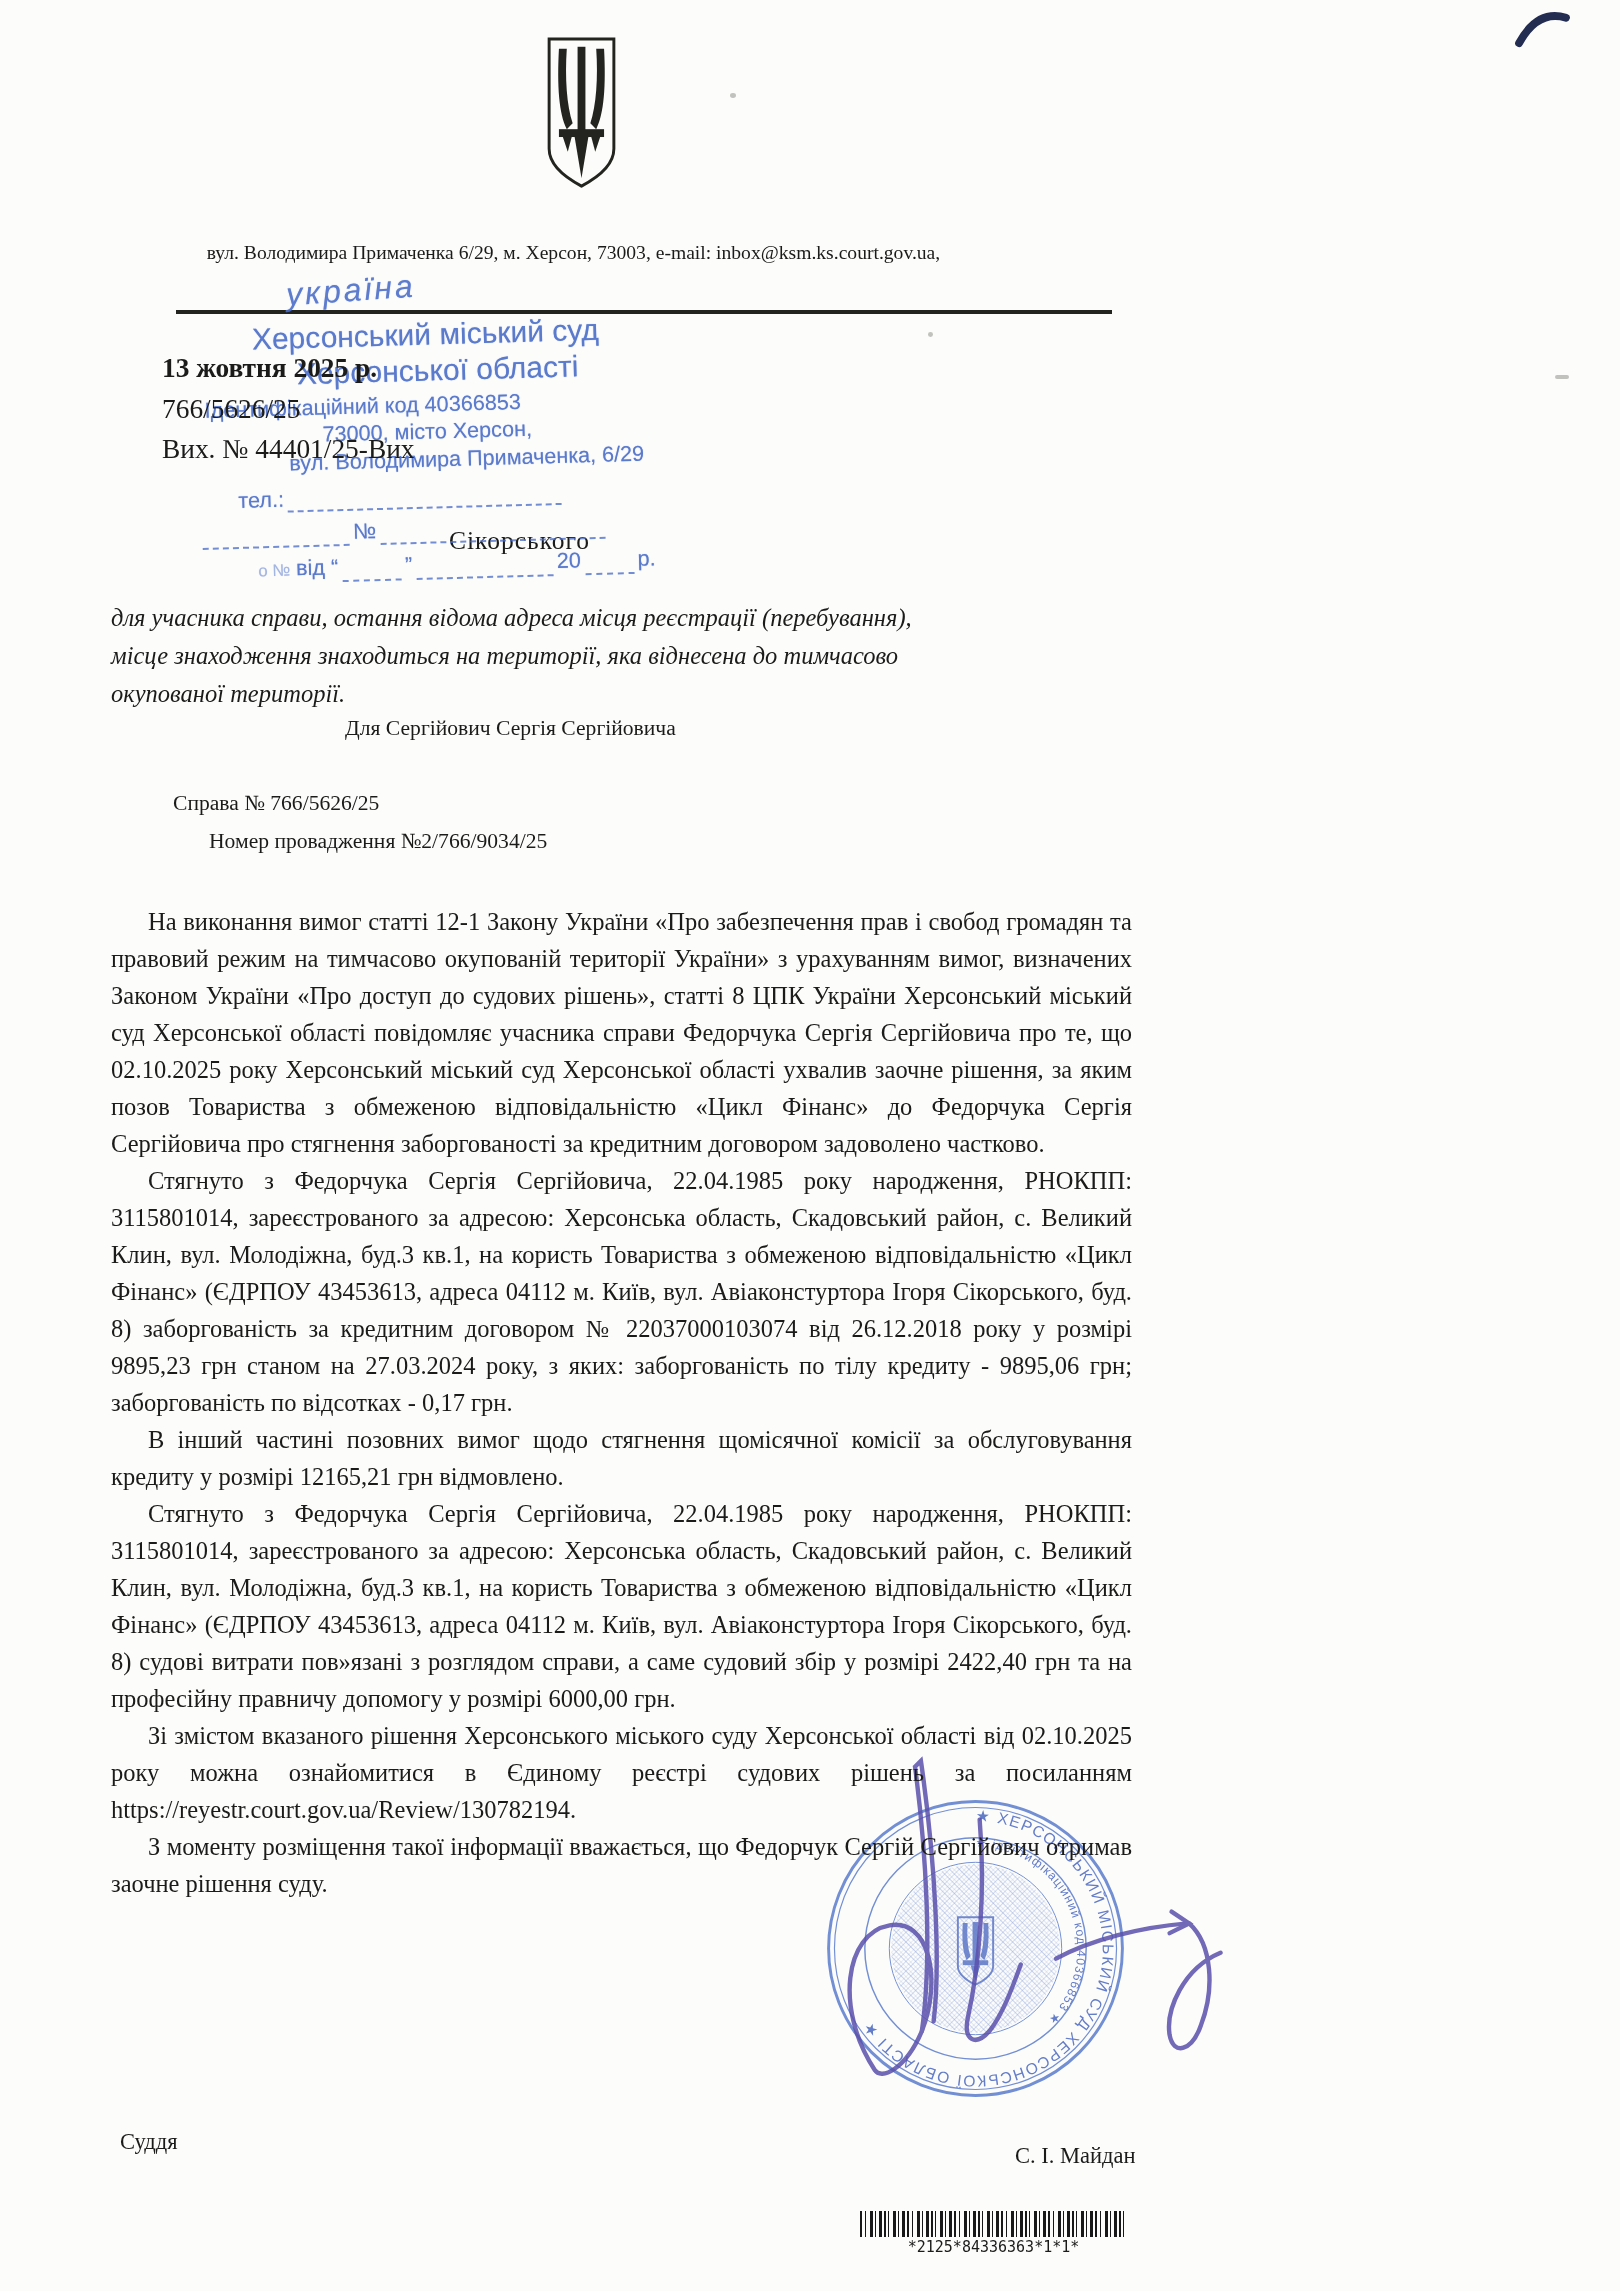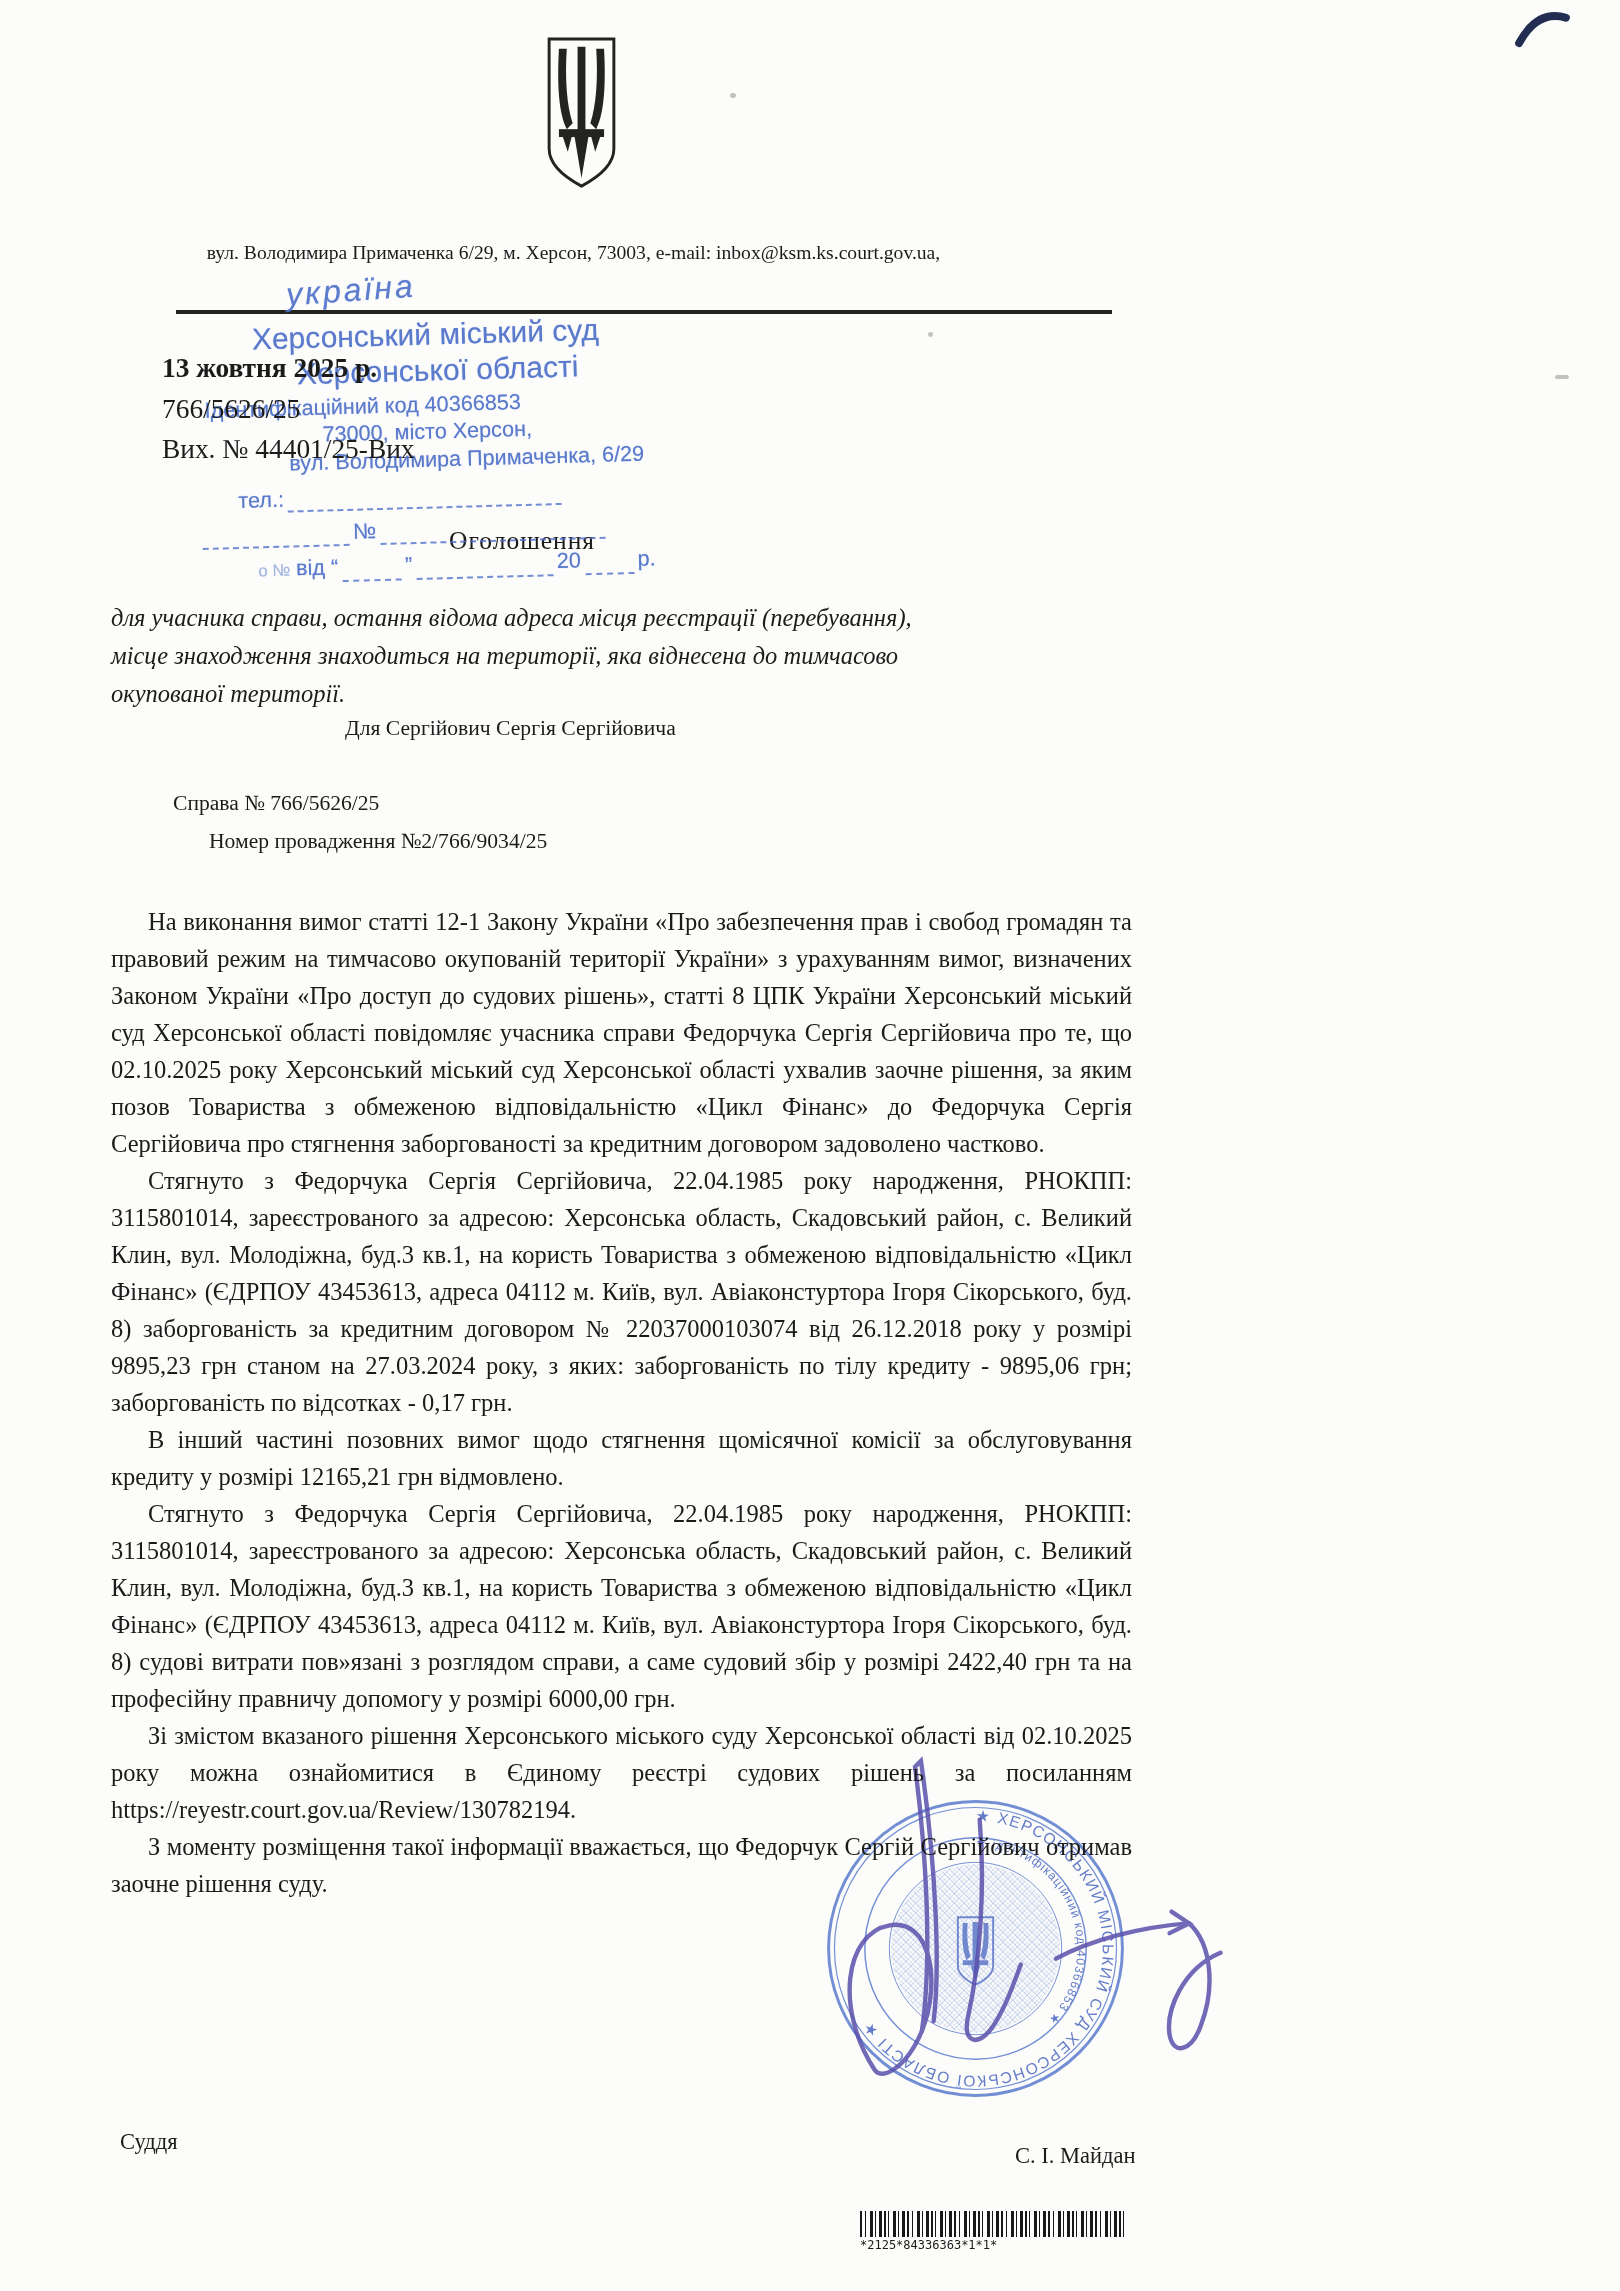--- a/index.html
+++ b/index.html
@@ -50,22 +50,22 @@
   
   .judge-label{left:120px; top:2129px; font-size:22.5px;}
   .judge-name{left:1015px; top:2143px; font-size:22.5px;}
   .barcode-bars{left:860px; top:2211px; width:267px; height:25.5px;
     background:repeating-linear-gradient(90deg,
       #181818 0 2px, transparent 2px 4.9px,
       #181818 4.9px 5.9px, transparent 5.9px 9.8px,
       #181818 9.8px 12.7px, transparent 12.7px 14.7px,
       #181818 14.7px 15.7px, transparent 15.7px 18.6px,
       #181818 18.6px 21.6px, transparent 21.6px 23.5px);}
-  .barcode-text{left:860px; top:2238px; width:267px; text-align:left;
-    font-family:"DejaVu Sans Mono","Liberation Mono",monospace; font-size:12px;}
+  .barcode-text{left:860px; top:2238px; width:267px; text-align:center;
+    font-family:"DejaVu Sans Mono","Liberation Mono",monospace; font-size:15px;}
   .speck{background:#9a9a94; border-radius:50%; opacity:.6;}
   svg{overflow:visible;}
 </style>
 </head>
 <body>
 
 <div class="page">
 
   <svg class="abs" style="left:545px; top:35px;" width="73" height="155" viewBox="0 0 74 158">
     <path d="M4 4 H70 V116 C70 132 56 144 37 154 C18 144 4 132 4 116 Z" fill="none" stroke="#23231f" stroke-width="3"></path>
@@ -98,21 +98,21 @@
     <div class="st-sm st-vid">
       <span class="faint">о №</span>
       <span>від “</span><span class="ul w60"></span><span>”</span><span class="ul w140"></span><span>20</span><span class="ul w50"></span><span>р.</span>
     </div>
   </div>
 
   <div class="abs refline ref-date">13 жовтня 2025 р.</div>
   <div class="abs refline ref-case">766/5626/25</div>
   <div class="abs refline ref-out">Вих. № 44401/25-Вих</div>
 
-  <div class="abs doc-title">Оголошення</div>
+  <div class="abs doc-title">Сікорського</div>
   <div class="abs intro">для учасника справи, остання відома адреса місця реєстрації (перебування), місце знаходження знаходиться  на території, яка віднесена до тимчасово окупованої території.</div>
   <div class="abs addressee">Для Сергійович Сергія Сергійовича</div>
   <div class="abs case-l1">Справа № 766/5626/25</div>
   <div class="abs case-l2">Номер провадження №2/766/9034/25</div>
 
   <div class="abs body">
     <p>На виконання вимог статті 12-1 Закону України «Про забезпечення прав і свобод громадян та правовий режим на тимчасово окупованій території України» з урахуванням вимог, визначених Законом України «Про доступ до судових рішень», статті 8 ЦПК України Херсонський міський суд Херсонської області повідомляє учасника справи Федорчука Сергія Сергійовича про те, що 02.10.2025 року Херсонський міський суд Херсонської області ухвалив заочне рішення, за яким позов Товариства з обмеженою відповідальністю  «Цикл Фінанс» до Федорчука Сергія Сергійовича про стягнення заборгованості за кредитним договором задоволено частково.</p>
     <p>Стягнуто з Федорчука Сергія Сергійовича, 22.04.1985 року народження, РНОКПП: 3115801014, зареєстрованого за адресою: Херсонська область, Скадовський район, с. Великий Клин, вул. Молодіжна, буд.3 кв.1, на користь Товариства з обмеженою відповідальністю «Цикл Фінанс» (ЄДРПОУ 43453613, адреса 04112 м. Київ, вул. Авіаконстуртора Ігоря Сікорського, буд. 8) заборгованість за кредитним договором №  22037000103074 від 26.12.2018 року у розмірі 9895,23 грн станом на 27.03.2024 року, з яких: заборгованість по тілу кредиту - 9895,06 грн; заборгованість по відсотках - 0,17 грн.</p>
     <p>В інший частині позовних вимог щодо стягнення щомісячної комісії за обслуговування кредиту у розмірі 12165,21 грн відмовлено.</p>
     <p>Стягнуто з Федорчука Сергія Сергійовича, 22.04.1985 року народження, РНОКПП: 3115801014, зареєстрованого за адресою: Херсонська область, Скадовський район, с. Великий Клин, вул. Молодіжна, буд.3 кв.1, на користь Товариства з обмеженою відповідальністю «Цикл Фінанс» (ЄДРПОУ 43453613, адреса 04112 м. Київ, вул. Авіаконстуртора Ігоря Сікорського, буд. 8) судові витрати пов»язані з розглядом справи, а саме судовий збір  у розмірі 2422,40 грн та на професійну правничу допомогу у розмірі  6000,00 грн.</p>

